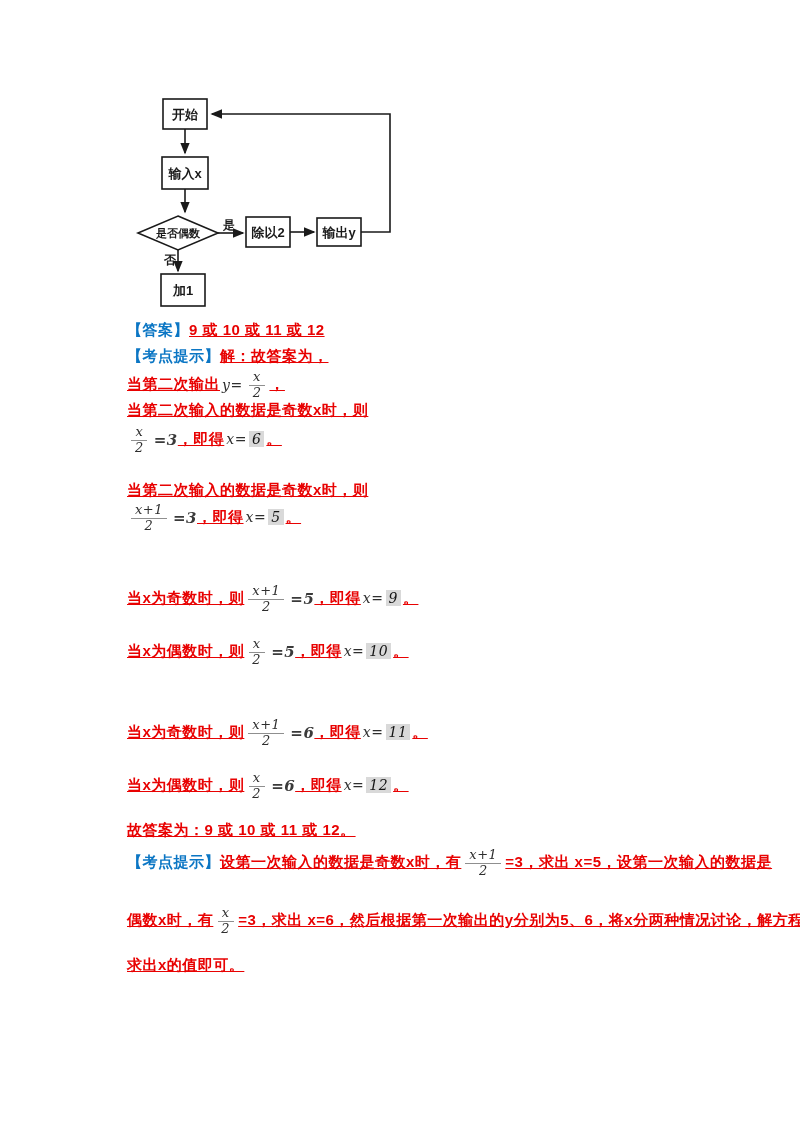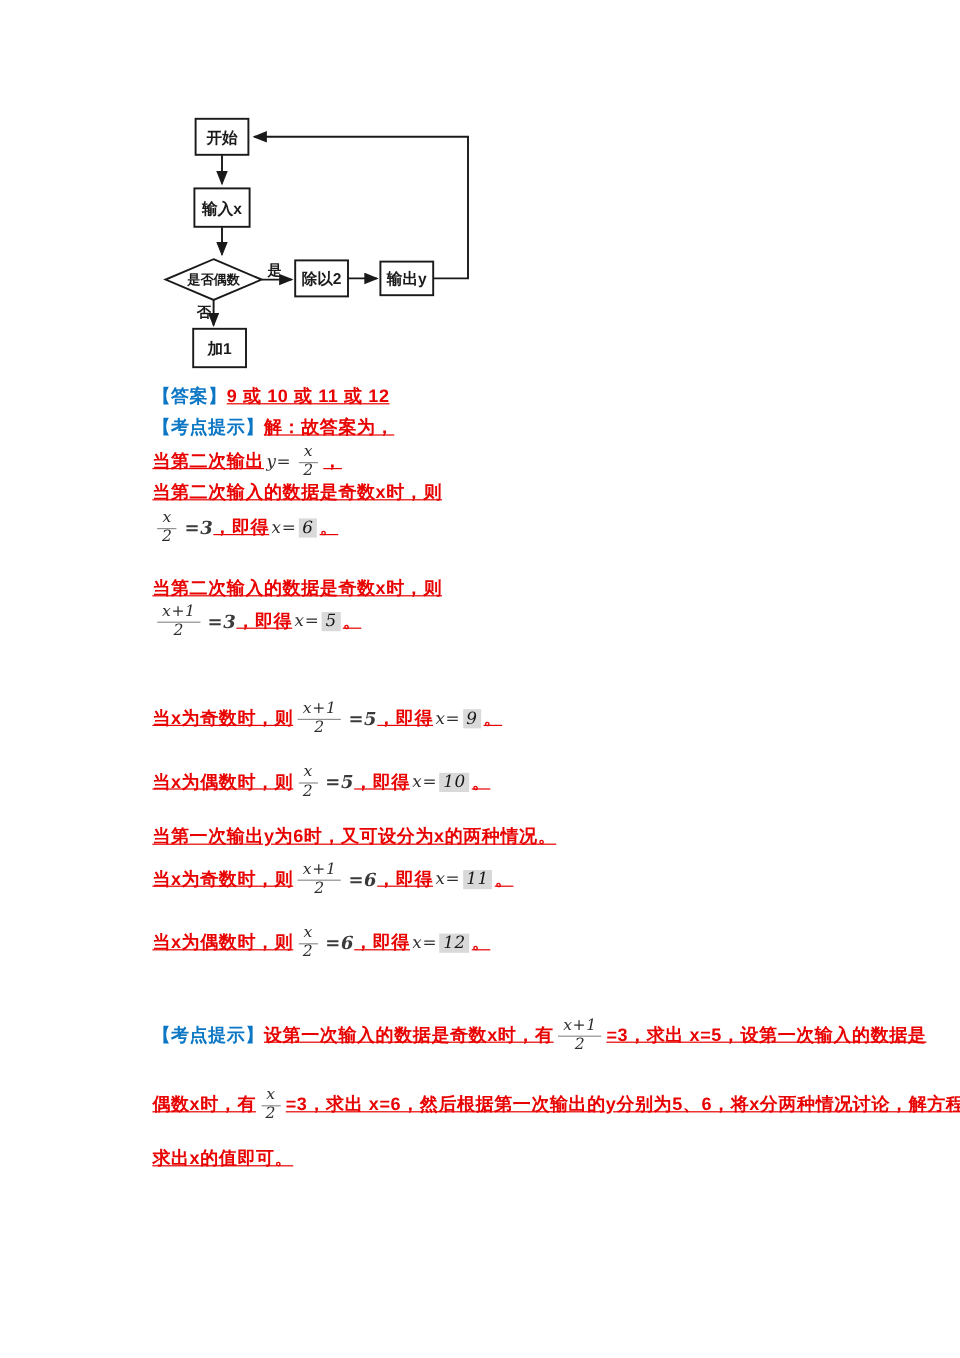--- a/index.html
+++ b/index.html
@@ -134,23 +134,20 @@
   <div class="l" style="top:637px">
     <span class="red">当x为偶数时，则</span><span class="fracrow">
         <span class="frac">
           <span class="num">x</span>
           <span class="den">2</span>
         </span>
         <span class="rhs">=5</span>
       </span><span class="red">，即得</span><span class="eq"><span>x=</span><span class="chip">10</span></span><span class="red">。</span>
   </div>
 
-  <div class="l" style="top:688px">
-    <span class="red">当第一次输出y为6时，又可设分为x的两种情况。</span>
-  </div>
 
   <div class="l" style="top:718px">
     <span class="red">当x为奇数时，则</span><span class="fracrow">
         <span class="frac">
           <span class="num">x+1</span>
           <span class="den">2</span>
         </span>
         <span class="rhs">=6</span>
       </span><span class="red">，即得</span><span class="eq"><span>x=</span><span class="chip">11</span></span><span class="red">。</span>
   </div>
@@ -158,20 +155,23 @@
   <div class="l" style="top:771px">
     <span class="red">当x为偶数时，则</span><span class="fracrow">
         <span class="frac">
           <span class="num">x</span>
           <span class="den">2</span>
         </span>
         <span class="rhs">=6</span>
       </span><span class="red">，即得</span><span class="eq"><span>x=</span><span class="chip">12</span></span><span class="red">。</span>
   </div>
 
+  <div class="l" style="top:821px">
+    <span class="red">故答案为：9 或 10 或 11 或 12。</span>
+  </div>
 
   <div class="l" style="top:848px">
     <span class="blue">【考点提示】</span><span class="red">设第一次输入的数据是奇数x时，有</span><span class="frac">
         <span class="num">x+1</span>
         <span class="den">2</span>
       </span><span class="red">=3，求出 x=5，设第一次输入的数据是</span>
   </div>
 
   <div class="l" style="top:906px">
     <span class="red">偶数x时，有</span><span class="frac">

